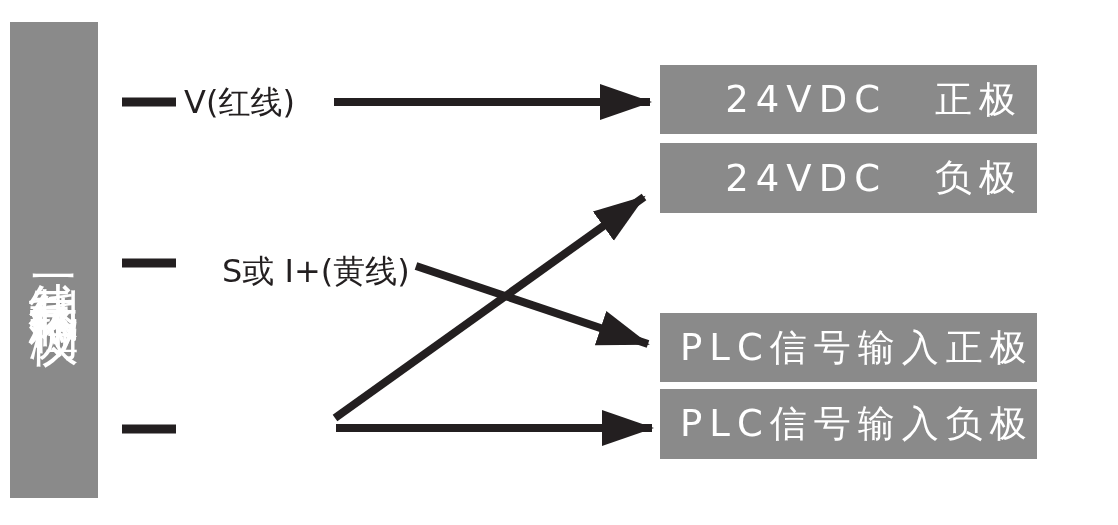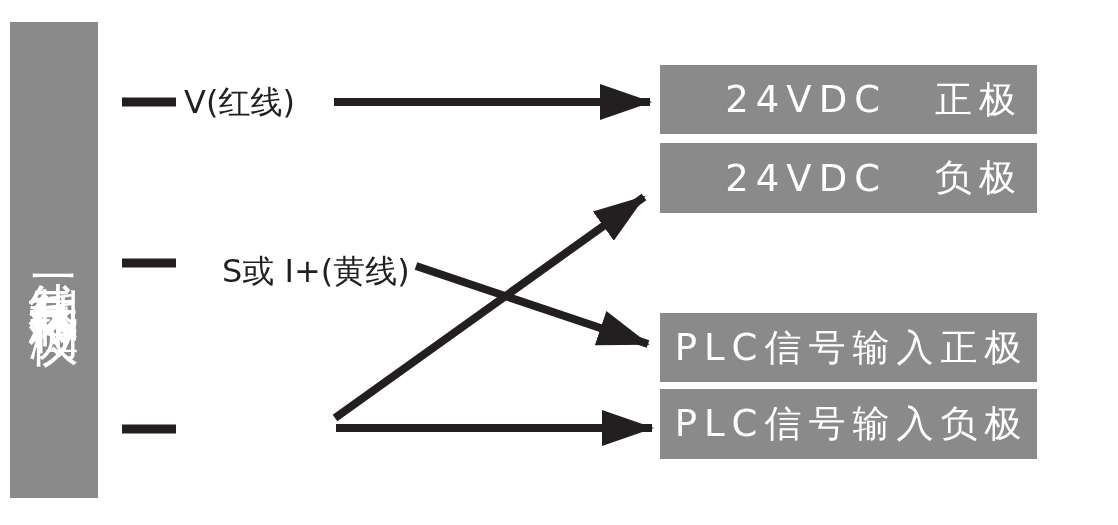--- a/index.html
+++ b/index.html
@@ -64,21 +64,21 @@
     font-weight: 500;
     letter-spacing: 7px;
     white-space: nowrap;
   }
   .terminal.align-right {
     justify-content: flex-end;
     gap: 48px;
     padding-right: 14px;
   }
   .terminal.align-between {
-    justify-content: center;
+    justify-content: flex-start;
     padding-left: 20px;
     padding-right: 14px;
   }
   #terminal-1 { top: 65px;  height: 69px; }
   #terminal-2 { top: 143px; height: 70px; }
   #terminal-3 { top: 313px; height: 69px; }
   #terminal-4 { top: 389px; height: 70px; }
   
   svg.wires {
     position: absolute;

